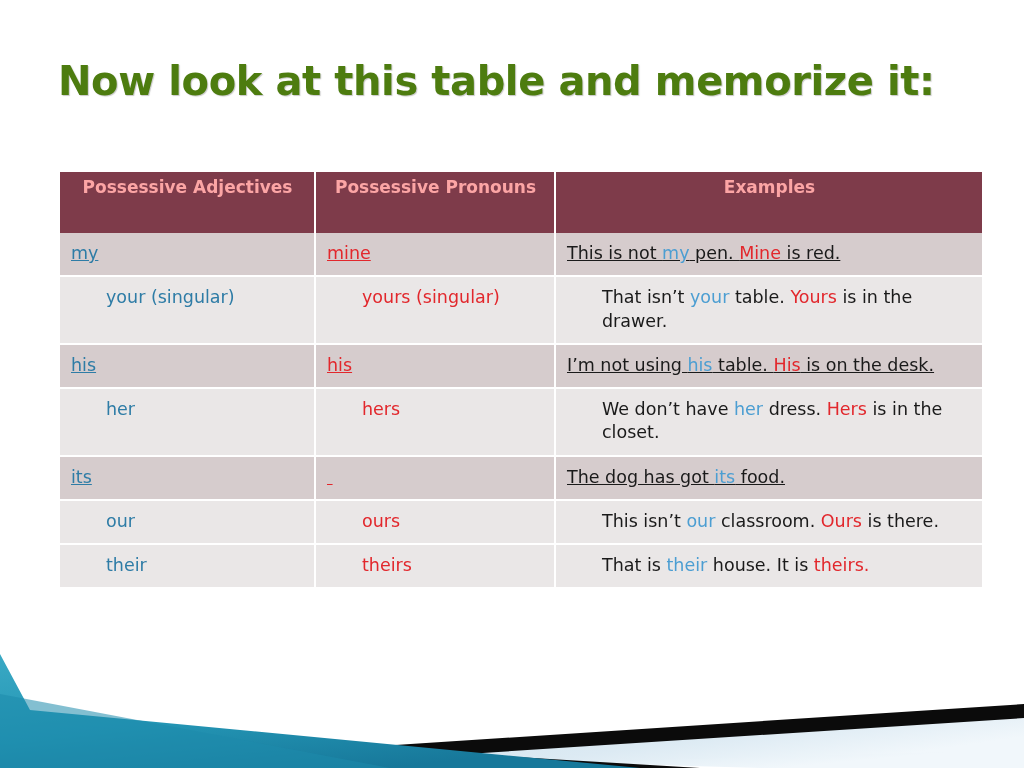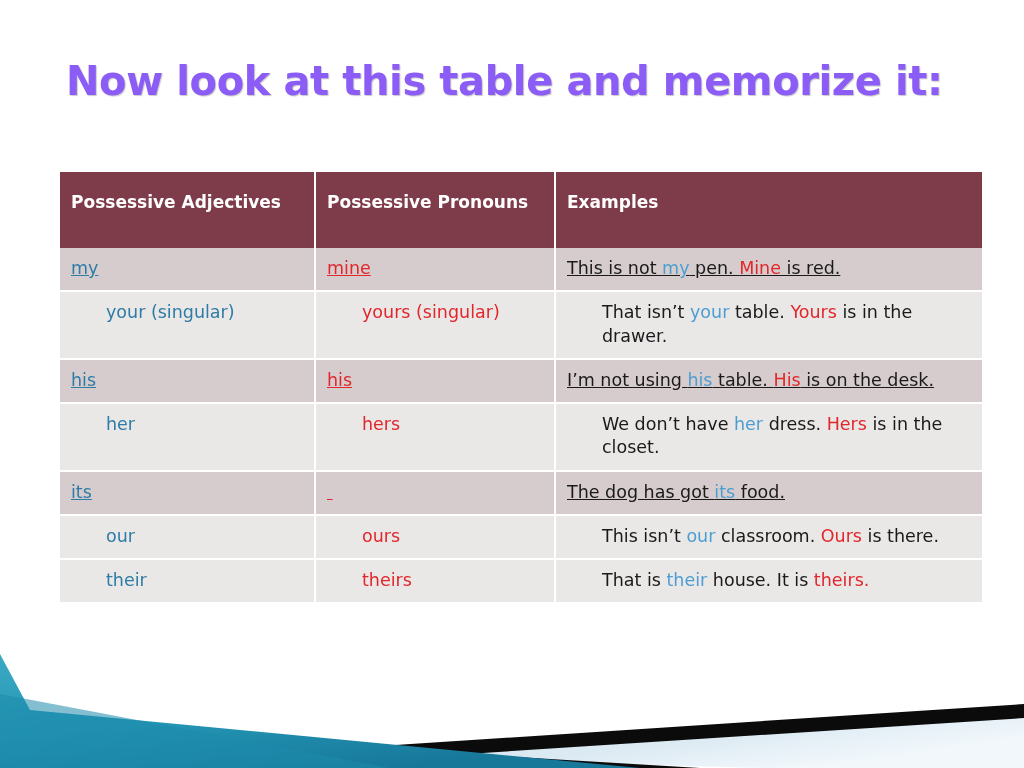--- a/index.html
+++ b/index.html
@@ -27,28 +27,28 @@
     position: absolute;
     left: 0;
     bottom: 0;
     width: 1024px;
     height: 170px;
     pointer-events: none;
   }
 
   .page-title {
     position: absolute;
-    left: 66px;
+    left: 58px;
     top: 58px;
     width: 900px;
     font-family: "DejaVu Sans", sans-serif;
     font-size: 40px;
     font-weight: bold;
     letter-spacing: -0.4px;
-    color: #8b5cf6;
+    color: #4d7c0f;
     text-shadow: 1px 1px 1px rgba(170,170,170,0.65);
     white-space: nowrap;
   }
 
   
   .table-wrap {
     position: absolute;
     left: 60px;
     top: 172px;
     width: 922px;
@@ -59,27 +59,27 @@
     width: 922px;
     table-layout: fixed;
   }
 
   table.gtable col.c1 { width: 255px; }
   table.gtable col.c2 { width: 240px; }
   table.gtable col.c3 { width: 427px; }
 
   table.gtable th {
     background: #7E3B4A;
-    color: #ffffff;
+    color: #fca5a5;
     font-family: "DejaVu Sans", sans-serif;
     font-size: 17px;
     font-weight: bold;
-    text-align: left;
+    text-align: center;
     vertical-align: top;
-    padding: 20px 10px 12px 11px;
+    padding: 5px 10px 12px 11px;
     line-height: 1.28;
     border-right: 2px solid #ffffff;
     height: 44px;
   }
   table.gtable th:last-child { border-right: none; }
 
   table.gtable td {
     font-family: "DejaVu Sans", sans-serif;
     font-size: 17.5px;
     vertical-align: top;

